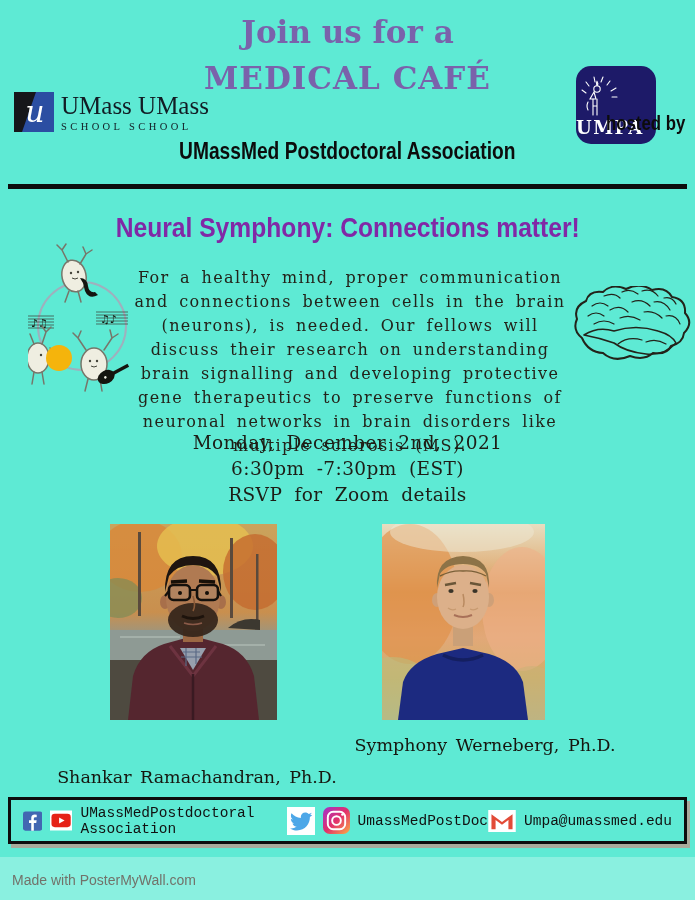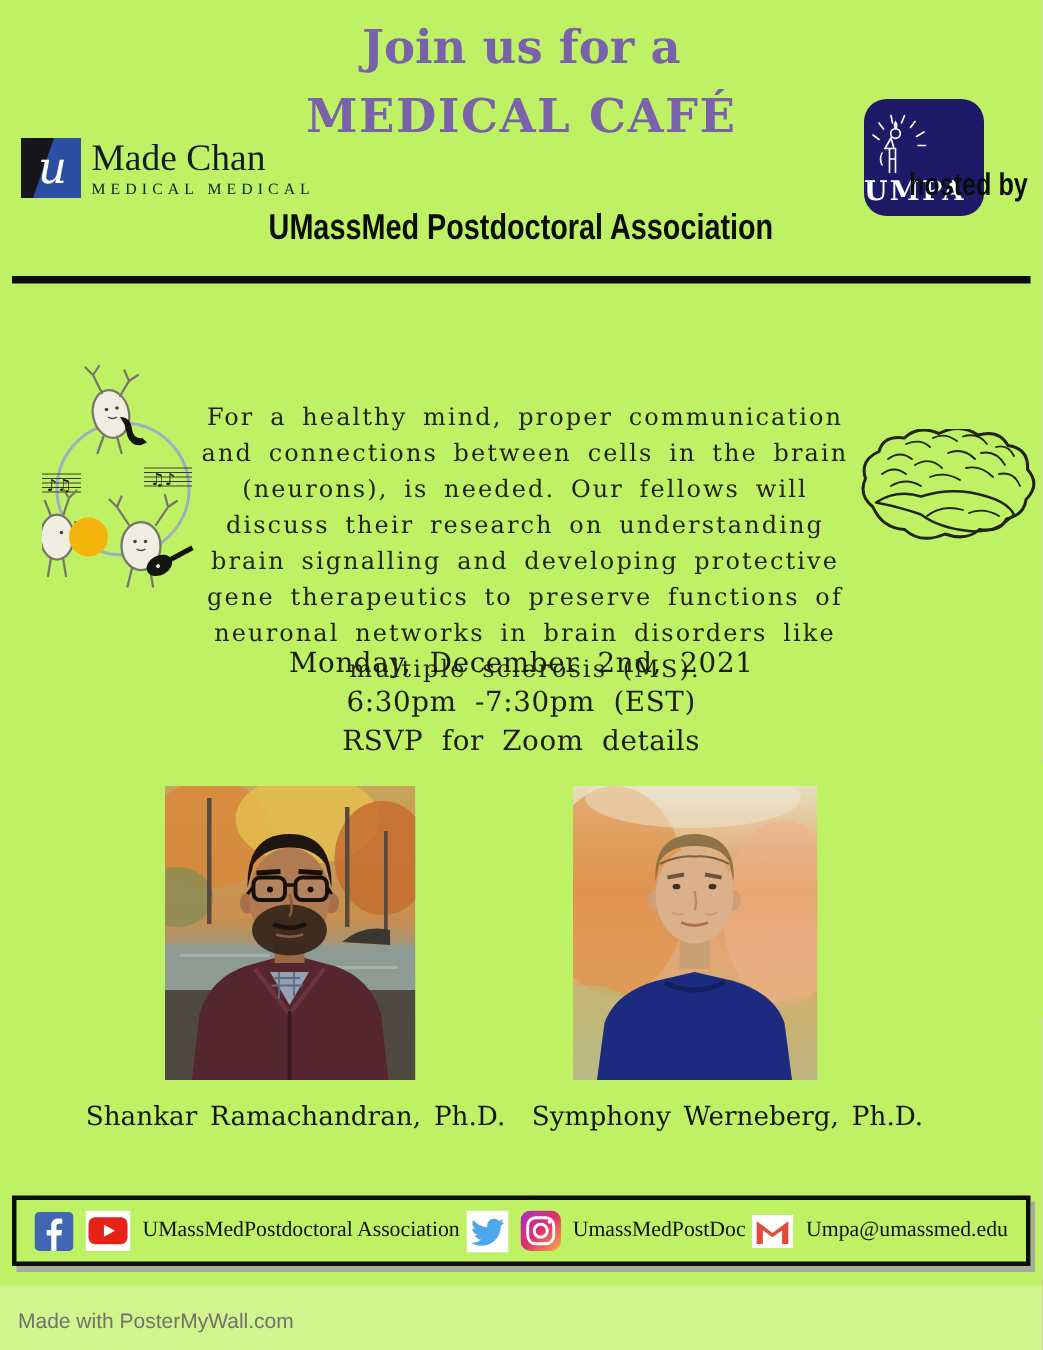--- a/index.html
+++ b/index.html
@@ -1,18 +1,18 @@
 <!DOCTYPE html>
 <html><head>
 <meta charset="utf-8">
 <style>
   html,body { margin:0; padding:0; background:#c9cbbd; }
   .poster {
     position:relative; width:695px; height:900px; margin:0 auto;
-    background:#bef264; overflow:hidden;
+    background:#5eead4; overflow:hidden;
     font-family:"DejaVu Serif", serif; color:#1c1c14;
   }
   .abs { position:absolute; }
 
   
   .title1 { top:14px; left:0; width:100%; text-align:center;
     font-size:31px; font-weight:bold; color:#7a62ab; }
   .title2 { top:60px; left:0; width:100%; text-align:center;
     font-size:31px; font-weight:bold; color:#7a62ab; letter-spacing:1px; }
 
@@ -45,28 +45,28 @@
   .datetime { top:430px; left:0; width:100%; text-align:center;
     font-size:18.5px; line-height:1.4; letter-spacing:0.4px; word-spacing:6px; color:#1d1d16; }
 
   .photo { overflow:hidden; }
   .photo svg { display:block; }
   .photo-left  { left:110px; top:524px; width:167px; height:196px; }
   .photo-right { left:382px; top:524px; width:163px; height:196px; }
 
   .speaker-name { top:735px; width:300px; text-align:center; font-size:17.5px;
     word-spacing:3px; color:#16160f; }
-  .name-left  { left:47px; }
+  .name-left  { left:47px;margin-top:32px; }
   .name-right { left:335px; }
 
   
   .footer-bar { top:797px; left:8px; width:679px; height:47px; box-sizing:border-box;
     border:3px solid #0d0d0d; box-shadow:3px 4px 0 #a9ab9c;
     display:flex; align-items:center; justify-content:space-between; padding:0 12px;
-    font-family:Liberation Serif, serif; font-size:14.5px; color:#111; }
+    font-family:Liberation Mono, monospace; font-size:14.5px; color:#111; }
   .fgroup { display:flex; align-items:center; gap:8px; }
   .sicon { display:block; }
 
   .credit-strip { left:0; top:857px; width:100%; height:43px; background:rgba(255,255,255,0.28); }
   .credit { left:12px; top:872px; font-family:"Liberation Sans", sans-serif;
     font-size:14px; color:#72726a; }
 </style>
 </head>
 <body>
 
@@ -75,22 +75,22 @@
   <div class="abs title1">Join us for a</div>
   <div class="abs title2">MEDICAL CAFÉ</div>
 
   <div class="abs umass-logo">
     <svg width="40" height="40" viewBox="0 0 40 40">
       <rect width="40" height="40" fill="#16161a"></rect>
       <polygon points="22,0 40,0 40,40 8,40" fill="#2b4ea2"></polygon>
       <text x="21" y="30" font-family="DejaVu Serif, serif" font-style="italic" font-size="30" fill="#ffffff" text-anchor="middle">u</text>
     </svg>
     <div class="umass-text">
-      <div class="nm">Made Chan</div>
-      <div class="sub">MEDICAL MEDICAL</div>
+      <div class="nm">UMass UMass</div>
+      <div class="sub">SCHOOL SCHOOL</div>
     </div>
   </div>
 
   <div class="abs umpa-logo">
     <svg width="44" height="44" viewBox="0 0 44 44">
       <g stroke="#ffffff" stroke-width="1.1" fill="none" stroke-linecap="round">
         <path d="M10 18 L6 15 M13 11 L10 7 M19 7 L18 2 M25 7 L27 2 M31 10 L34 6 M35 16 L40 13 M36 22 L41 22"></path>
         <circle cx="21" cy="14" r="3.2"></circle>
         <path d="M21 10.8 Q22.6 8.6 21 6.4 Q19.8 8.4 21 10.8"></path>
         <path d="M18 17 L14 24 L20 24 Z"></path>
@@ -103,20 +103,23 @@
 
   <div class="abs hosted-by">
     <span class="cond">hosted by</span>
   </div>
   <div class="abs host-org">
     <span class="cond">UMassMed Postdoctoral Association</span>
   </div>
 
   <div class="abs divider"></div>
 
+  <div class="abs headline">
+    <span class="cond">Neural Symphony: Connections matter!</span>
+  </div>
 
   <svg class="abs" style="left:28px; top:242px;" width="108" height="150" viewBox="0 0 108 150">
     <circle cx="54" cy="84" r="44" stroke="#9fb0bd" stroke-width="2" fill="none"></circle>
 
     <g stroke="#3a3a30" stroke-width="0.7">
       <path d="M0 74 H26 M0 77 H26 M0 80 H26 M0 83 H26 M0 86 H26"></path>
       <path d="M68 70 H100 M68 73 H100 M68 76 H100 M68 79 H100 M68 82 H100"></path>
     </g>
     <text x="3" y="85" font-size="11" fill="#16160f" font-family="DejaVu Sans, sans-serif">♪♫</text>
     <text x="72" y="81" font-size="11" fill="#16160f" font-family="DejaVu Sans, sans-serif">♫♪</text>

